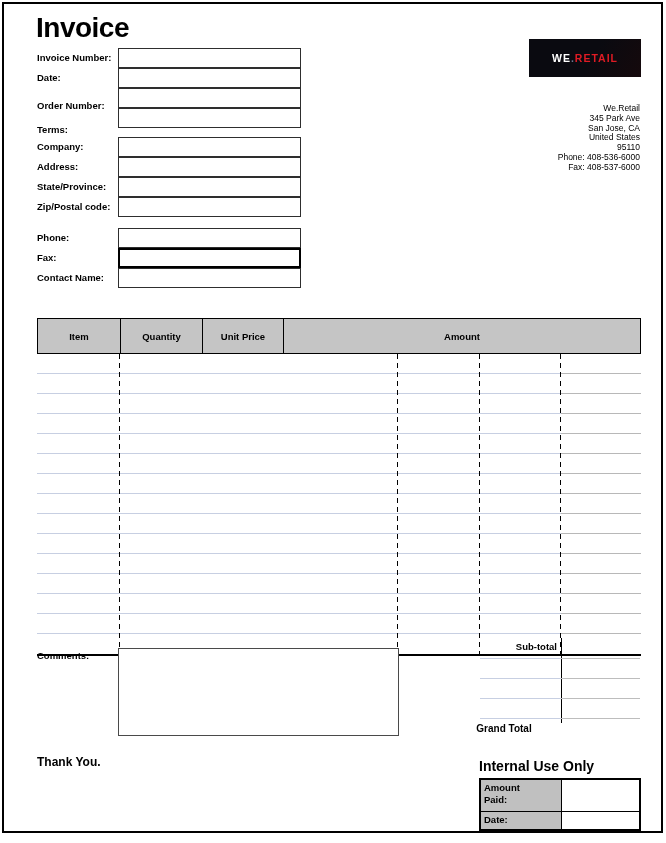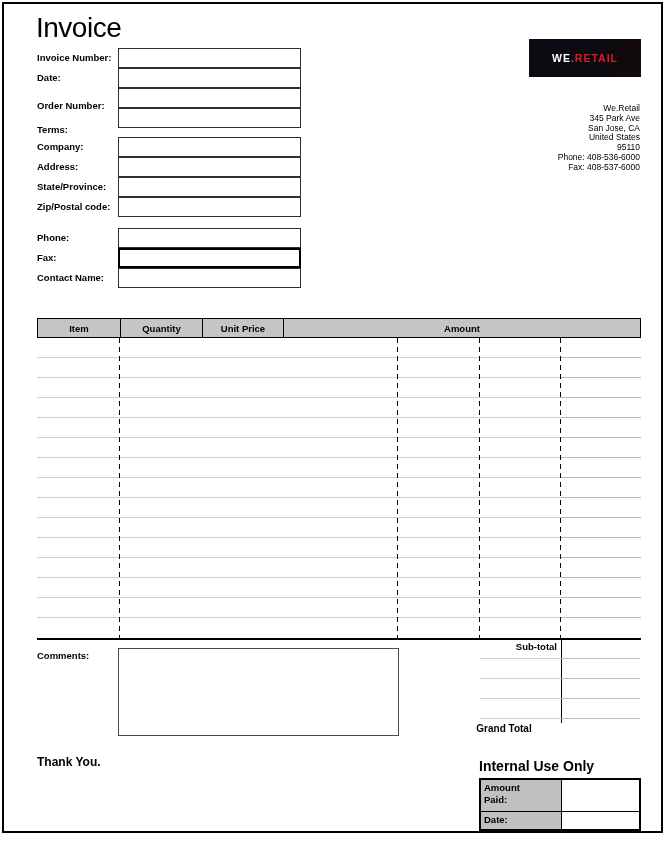--- a/index.html
+++ b/index.html
@@ -1,33 +1,33 @@
 <!DOCTYPE html>
 <html><head>
 <meta charset="utf-8">
 <style>
   html,body{margin:0;padding:0;width:666px;height:843px;overflow:hidden;background:#fff;
     font-family:"Liberation Sans","DejaVu Sans",sans-serif;color:#000;}
   .frame{position:absolute;left:2px;top:2px;width:661px;height:831px;border:2px solid #000;box-sizing:border-box;}
-  .page-title{position:absolute;left:36px;top:12px;font-size:28px;font-weight:400;letter-spacing:-0.5px;}
+  .page-title{position:absolute;left:36px;top:12px;font-size:28px;font-weight:700;letter-spacing:-0.5px;}
   
   .logo{position:absolute;left:529px;top:17px;width:112px;height:38px;
     background:linear-gradient(120deg,#0a0a10 55%,#15090c);display:flex;align-items:center;justify-content:center;
     font-weight:bold;font-size:10.5px;letter-spacing:1px;margin-top:22px;}
   .logo .we{color:#ffffff}.logo .dot{color:#6b7790}.logo .retail{color:#e01b24}
   
   .addr{position:absolute;left:430px;top:104px;width:210px;text-align:right;font-size:8.5px;line-height:9.8px;}
   
   .flabel{position:absolute;left:37px;width:86px;height:20px;line-height:20px;font-weight:bold;font-size:9.5px;white-space:nowrap;}
   .fbox{position:absolute;left:118px;width:183px;height:20px;box-sizing:border-box;border:1px solid #2e2e2e;
     background:#fff;padding:0 4px;font-family:inherit;font-size:10px;outline:none;}
   .fbox.thick{border:2px solid #000;}
   
   #items{position:absolute;left:37px;top:318px;width:604px;}
-  .thead{display:flex;height:20px;box-sizing:border-box;border:1px solid #000;background:#c5c5c5;}
+  .thead{display:flex;height:36px;box-sizing:border-box;border:1px solid #000;background:#c5c5c5;}
   .hcell{box-sizing:border-box;border-right:1px solid #000;font-weight:bold;font-size:9.5px;
     display:flex;align-items:center;justify-content:center;}
   .hcell:last-child{border-right:none;}
   .w0{width:83px}.w1{width:278px}.w2{width:82px}.w3{width:81px}.w4{flex:1}
   .tbody{position:relative;height:300px;border-bottom:2px solid #000;box-sizing:content-box;}
   .trow{display:flex;height:20px;
     background-image:linear-gradient(to right,#c7cfe2 0,#c7cfe2 524px,#b8b8b8 524px,#b8b8b8 100%);
     background-size:100% 1px;background-position:0 100%;background-repeat:no-repeat;}
   .trow:last-child{background:none;}
   .tcell{height:100%;}

